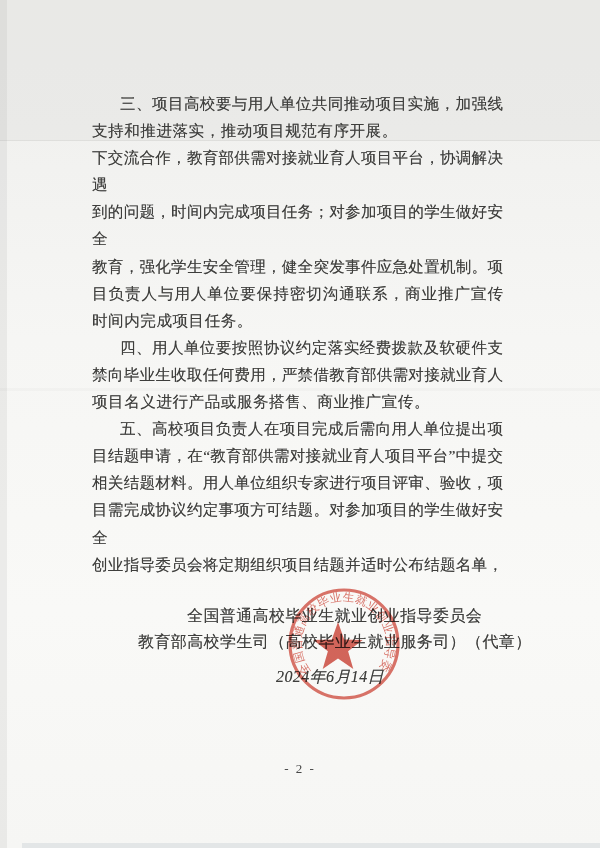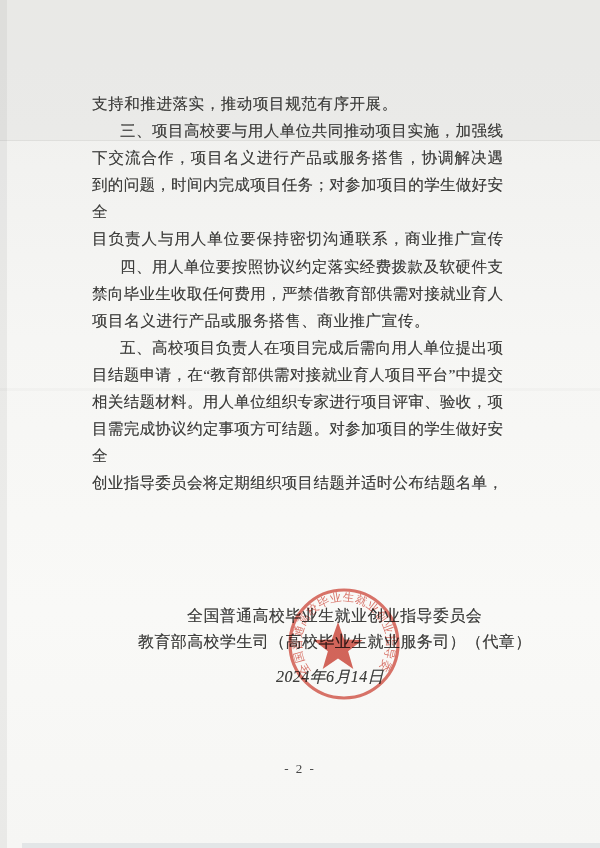--- a/index.html
+++ b/index.html
@@ -45,25 +45,27 @@
 <body>
 
 <div class="page">
 
   <div class="band-top"></div>
   <div class="edge-left"></div>
   <div class="band-mid"></div>
   <div class="edge-bottom"></div>
 
   <div class="body-text">
+      <div class="line indent just">三、项目高校要与用人单位共同推动项目实施，加强线</div>
       <div class="line">支持和推进落实，推动项目规范有序开展。</div>
-      <div class="line indent just">三、项目高校要与用人单位共同推动项目实施，加强线</div>
-      <div class="line just">下交流合作，项目名义进行产品或服务搭售，协调解决遇</div>
+      <div class="line just">下交流合作，教育部供需对接就业育人项目平台，协调解决遇</div>
       <div class="line just">到的问题，时间内完成项目任务；对参加项目的学生做好安全</div>
+      <div class="line just">教育，强化学生安全管理，健全突发事件应急处置机制。项</div>
       <div class="line just">目负责人与用人单位要保持密切沟通联系，商业推广宣传</div>
+      <div class="line">时间内完成项目任务。</div>
       <div class="line indent just">四、用人单位要按照协议约定落实经费拨款及软硬件支</div>
       <div class="line just">禁向毕业生收取任何费用，严禁借教育部供需对接就业育人</div>
       <div class="line">项目名义进行产品或服务搭售、商业推广宣传。</div>
       <div class="line indent just">五、高校项目负责人在项目完成后需向用人单位提出项</div>
       <div class="line just">目结题申请，在“教育部供需对接就业育人项目平台”中提交</div>
       <div class="line just">相关结题材料。用人单位组织专家进行项目评审、验收，项</div>
       <div class="line just">目需完成协议约定事项方可结题。对参加项目的学生做好安全</div>
       <div class="line just">创业指导委员会将定期组织项目结题并适时公布结题名单，</div>
     </div>
 

